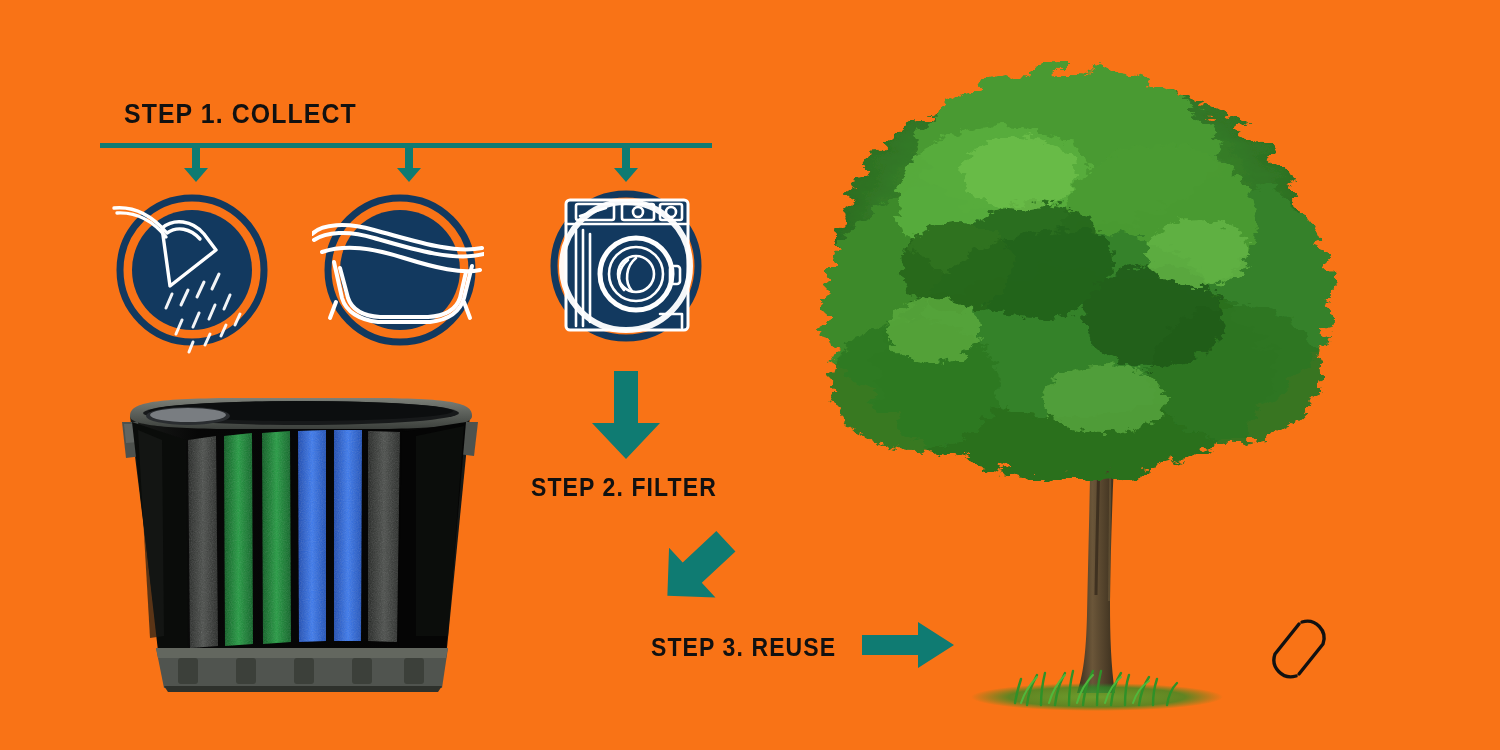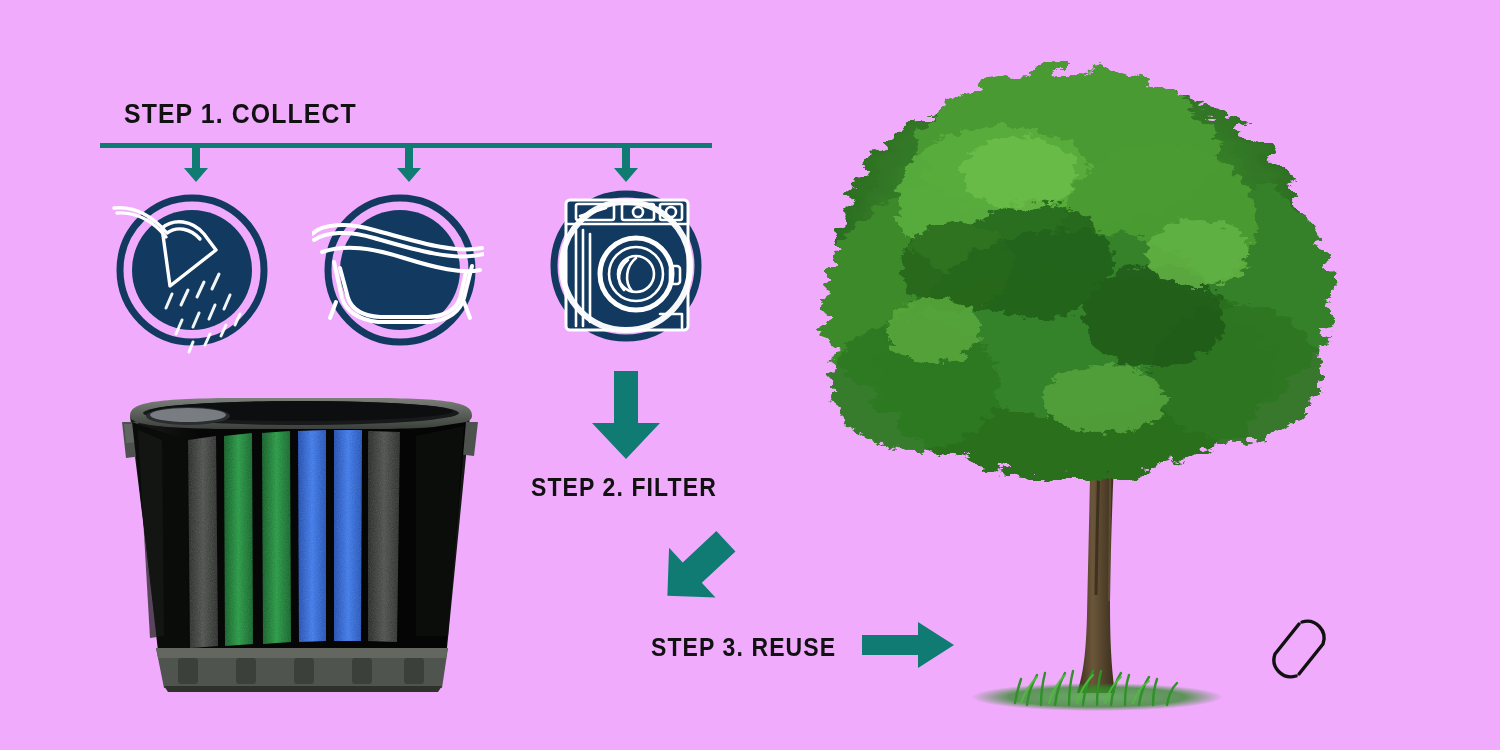--- a/index.html
+++ b/index.html
@@ -1,21 +1,21 @@
 <!DOCTYPE html>
 <html><head>
 <meta charset="utf-8">
 <style>
   html,body{margin:0;padding:0;}
   body{
     width:1500px;height:750px;overflow:hidden;
     font-family:"Liberation Sans", sans-serif;
     background:#f7ede4;
   }
-  #stage{position:relative;width:1500px;height:750px;background:#f0abfc;overflow:hidden;}
+  #stage{position:relative;width:1500px;height:750px;background:#f97316;overflow:hidden;}
 
   
   .step-label{
     position:absolute;
     font-family:"Liberation Sans", sans-serif;
     font-weight:bold;
     color:#111111;
     letter-spacing:1.2px;
     white-space:nowrap;
     transform:scaleX(.92);

